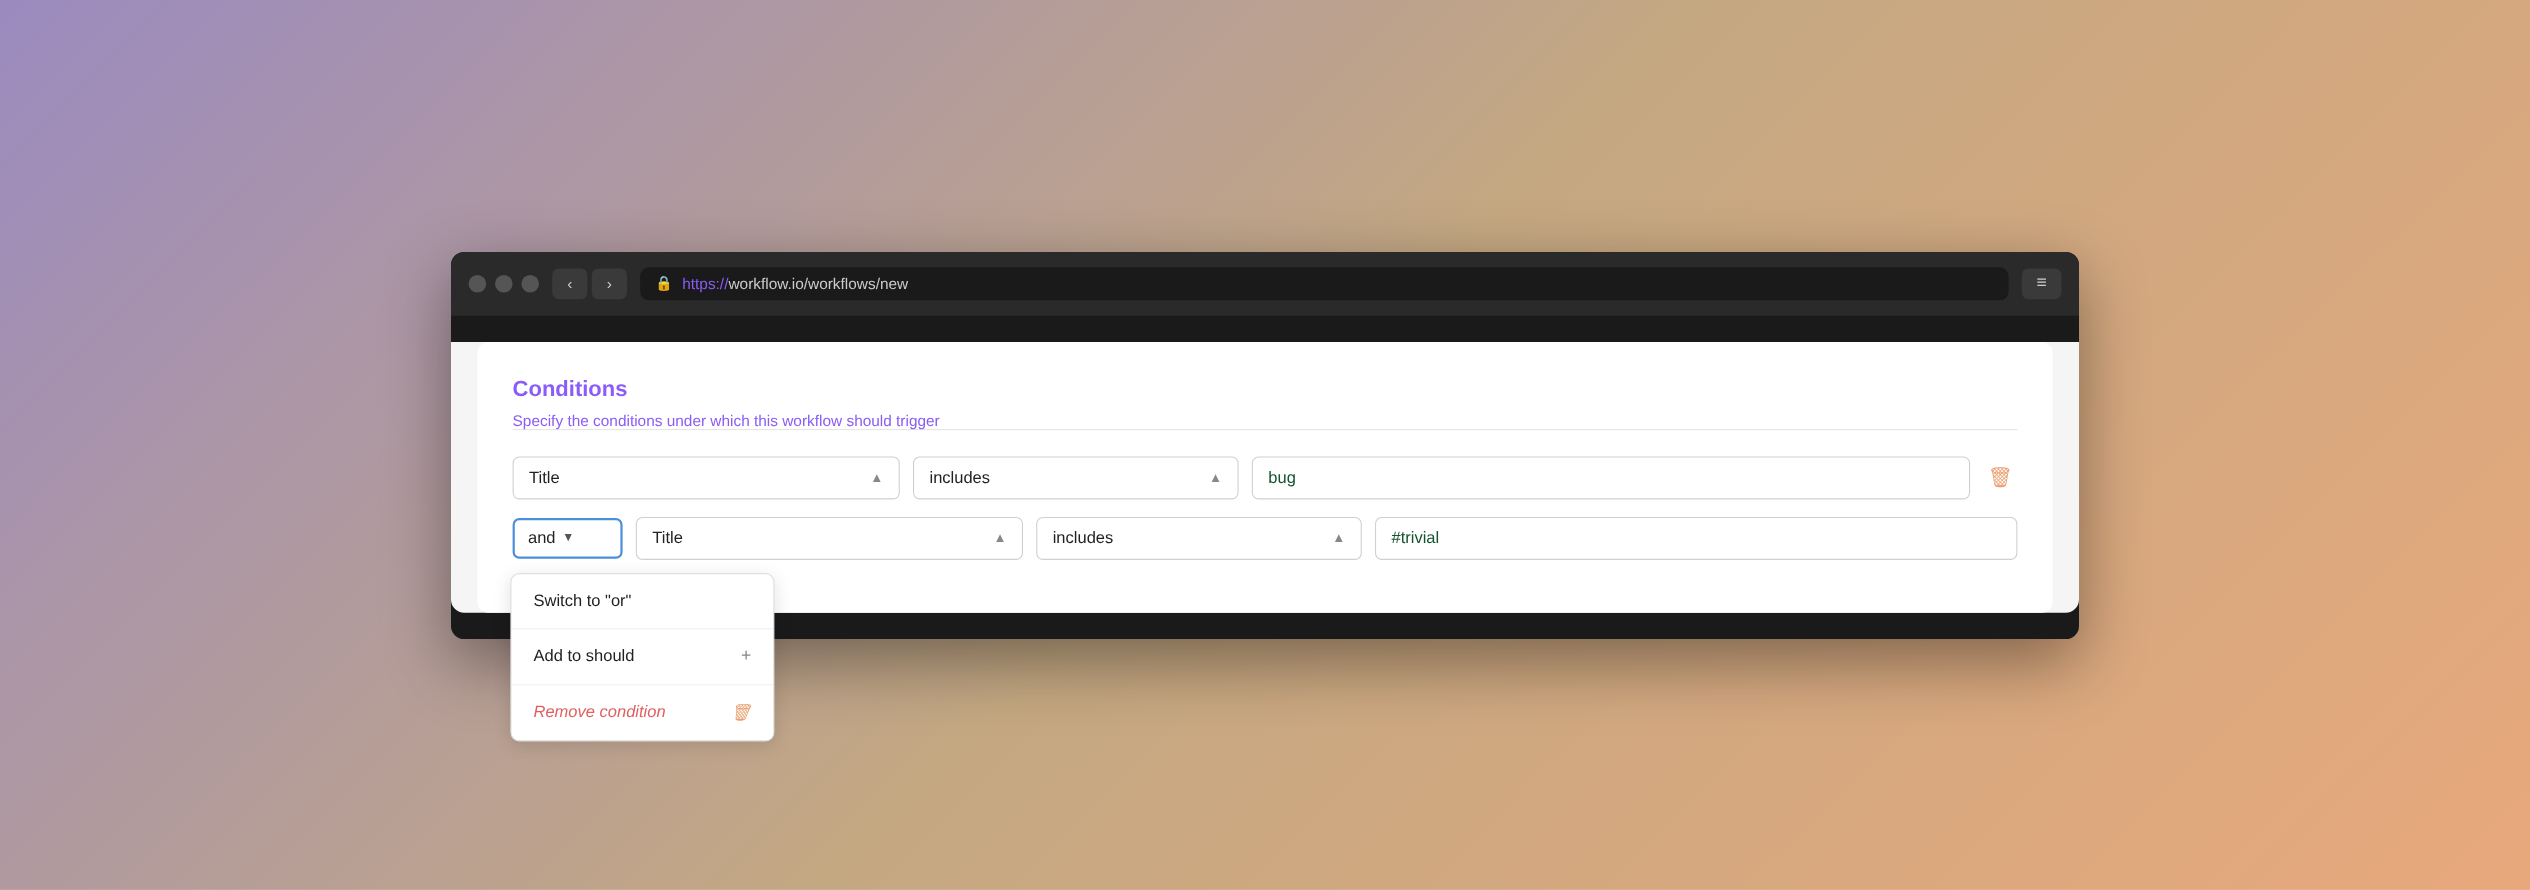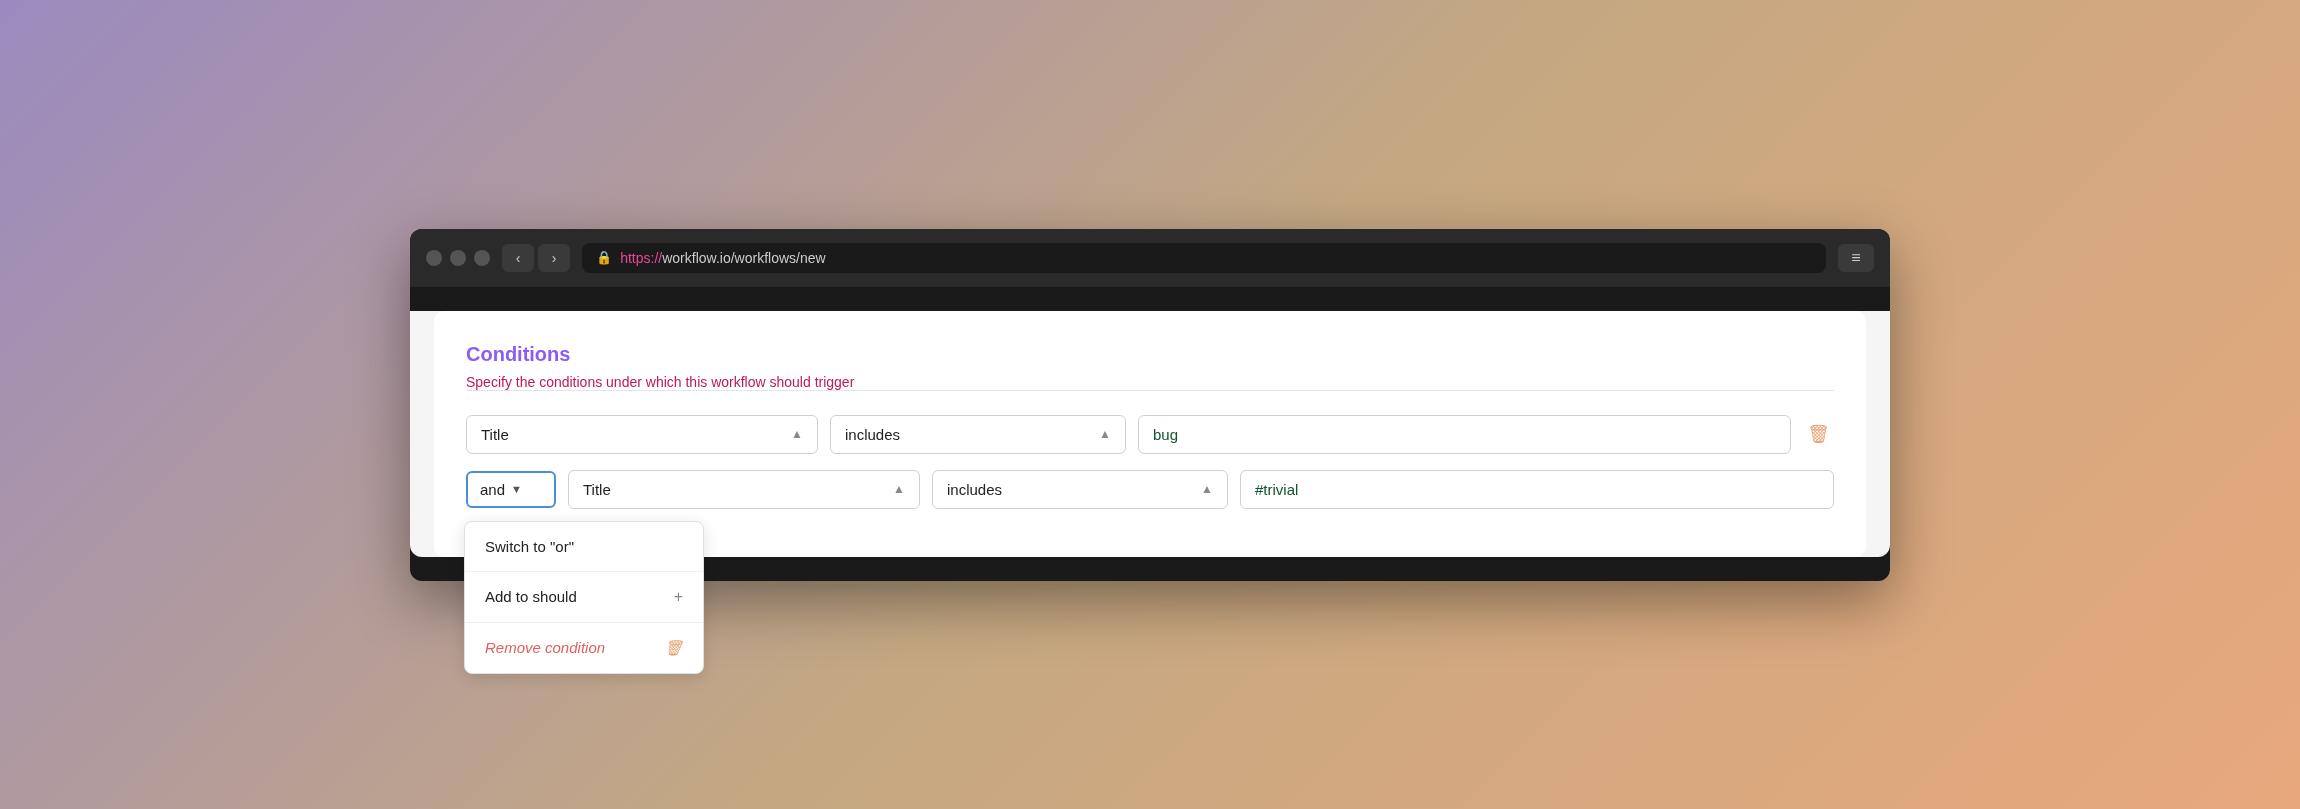--- a/index.html
+++ b/index.html
@@ -76,21 +76,21 @@
       color: #888;
       font-size: 13px;
     }
 
     .url-text {
       font-size: 14px;
       color: #ccc;
     }
 
     .url-https {
-      color: #ec4899;
+      color: #8b5cf6;
     }
 
     .menu-btn {
       width: 36px;
       height: 28px;
       background: #3a3a3a;
       border: none;
       border-radius: 6px;
       color: #ccc;
       cursor: pointer;
@@ -116,21 +116,21 @@
 
     .section-title {
       font-size: 20px;
       font-weight: 600;
       color: #8b5cf6;
       margin-bottom: 8px;
     }
 
     .section-subtitle {
       font-size: 14px;
-      color: #be185d;
+      color: #8b5cf6;
     }
 
     .conditions-area {
       border-top: 1px solid #e5e5e5;
       padding-top: 24px;
     }
 
     .condition-row {
       display: flex;
       align-items: center;
@@ -188,21 +188,21 @@
       display: flex;
       align-items: center;
       border: 2px solid #4a90d9;
       border-radius: 6px;
       padding: 8px 12px;
       background: #fff;
       cursor: pointer;
       font-size: 15px;
       color: #222;
       gap: 6px;
-      width: 90px;
+      width: 100px;
     }
 
     .and-chevron {
       color: #555;
       font-size: 11px;
     }
 
     .dropdown-menu {
       position: absolute;
       left: 30px;

